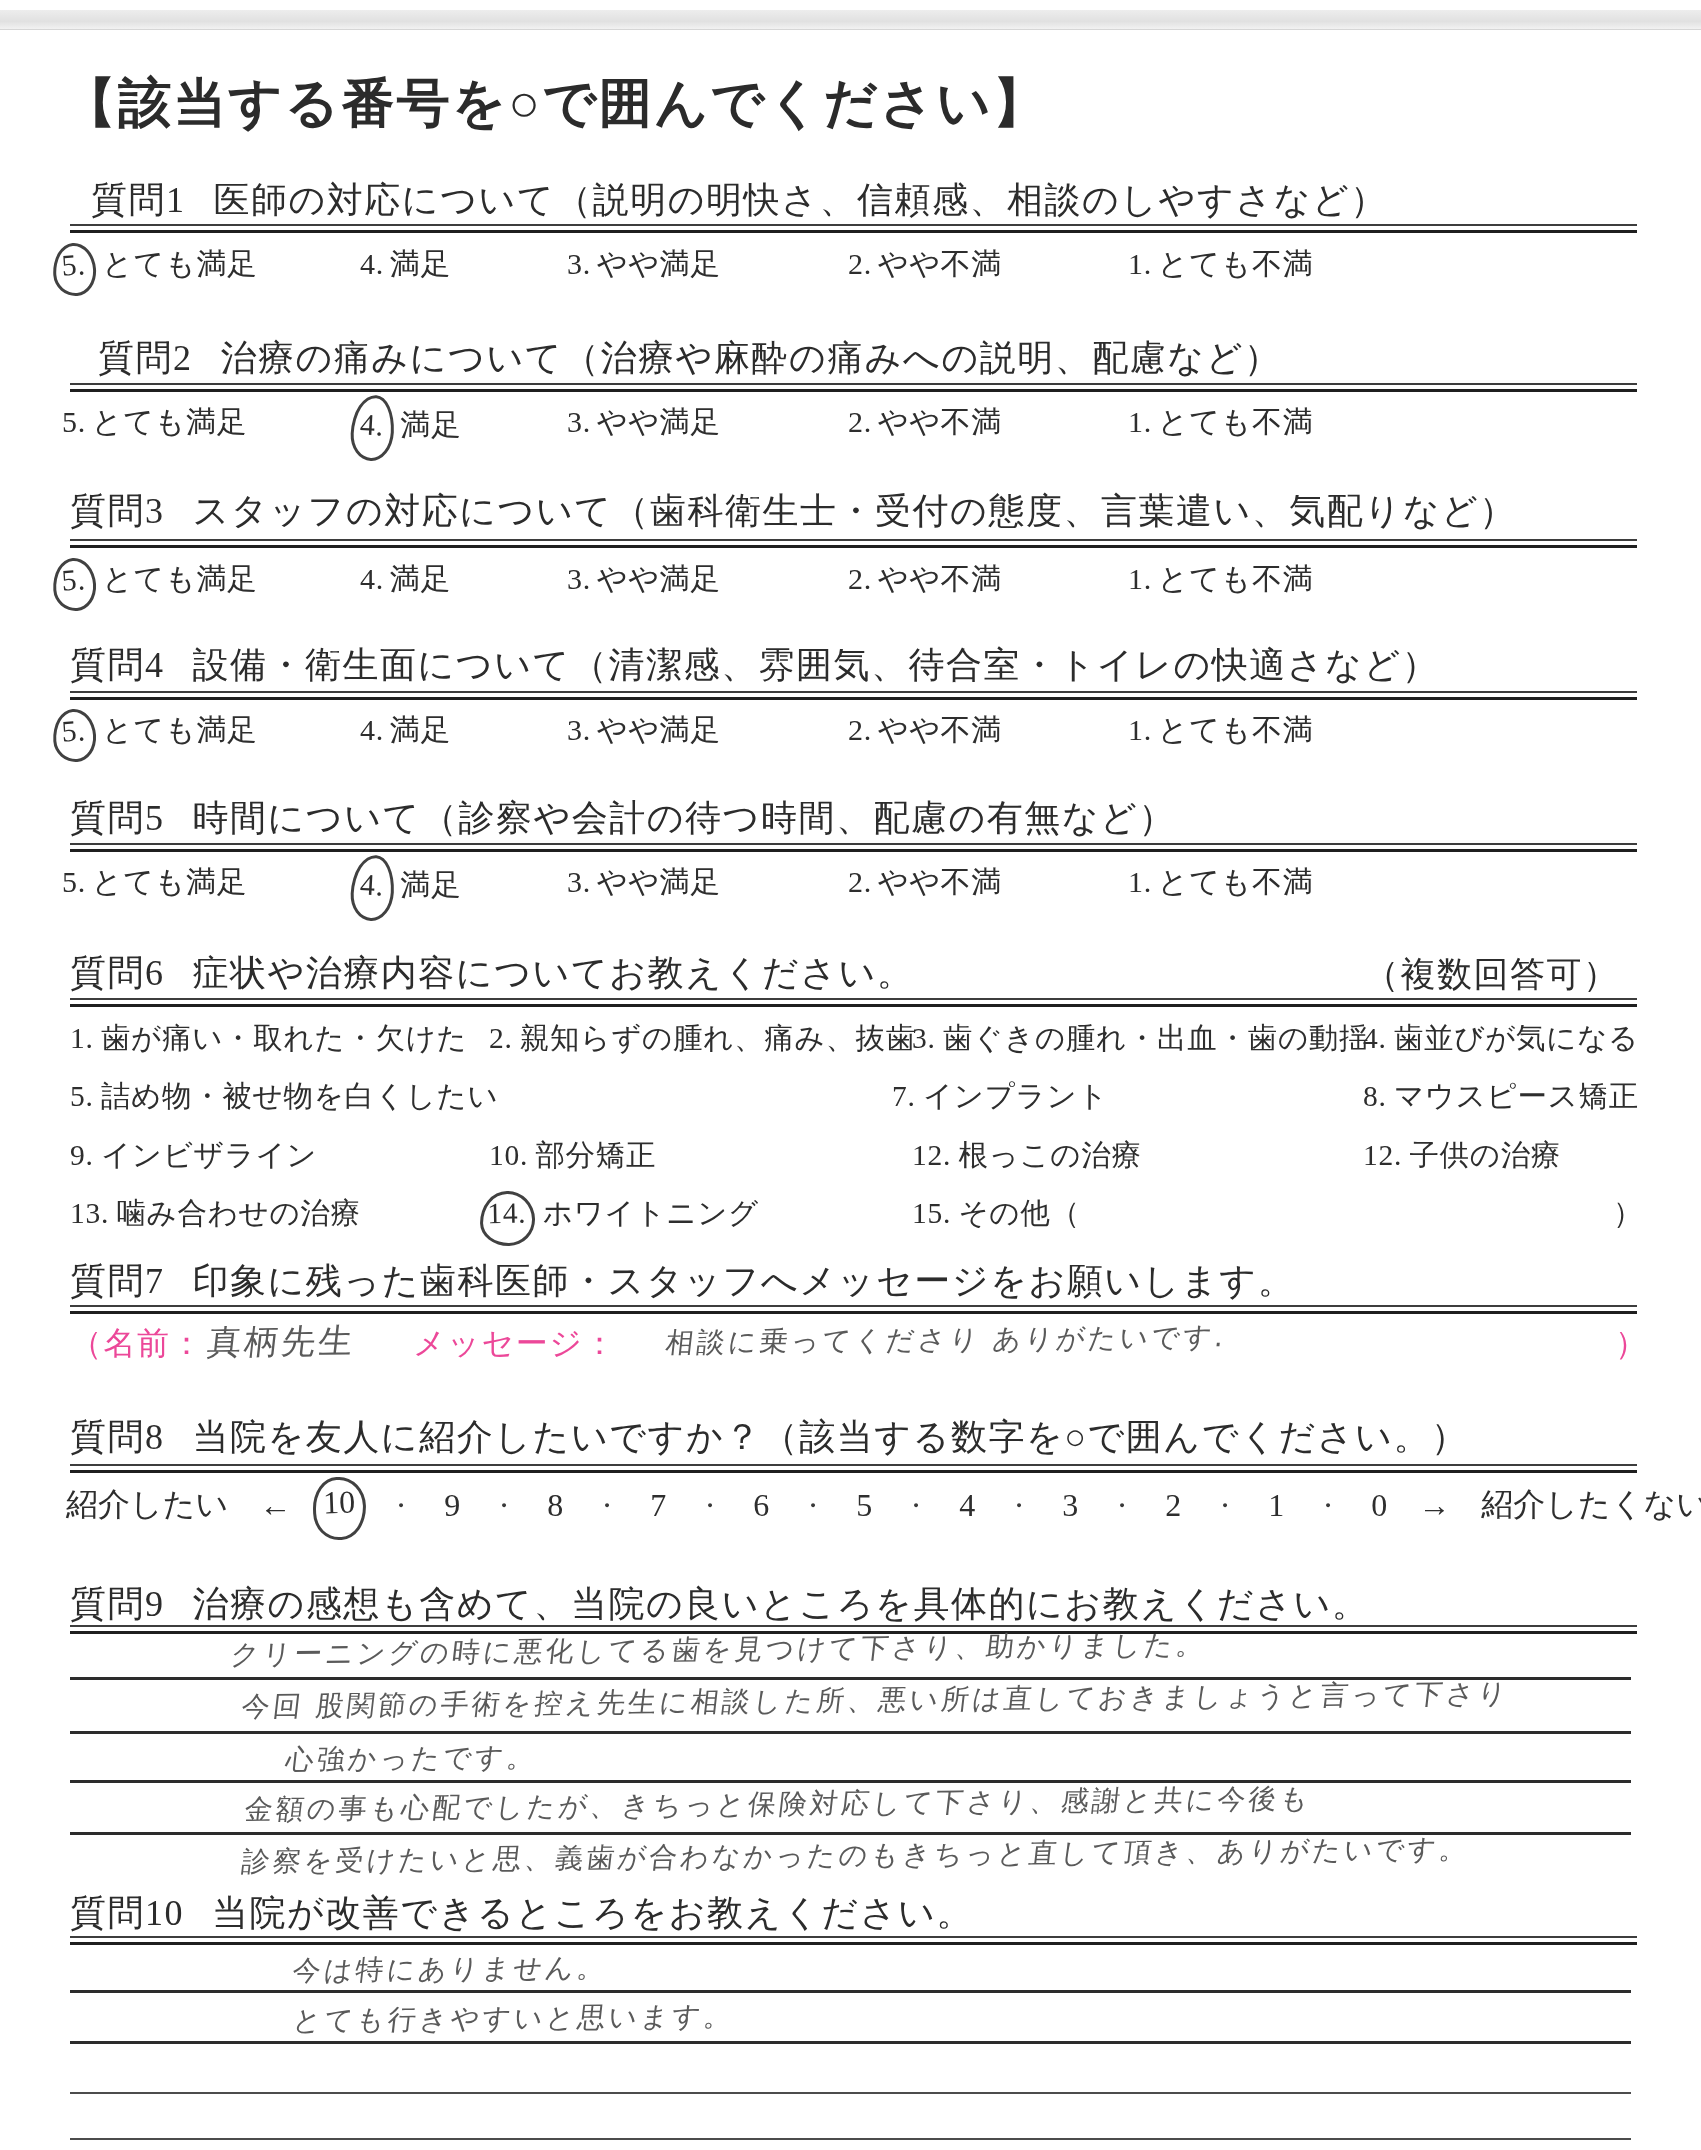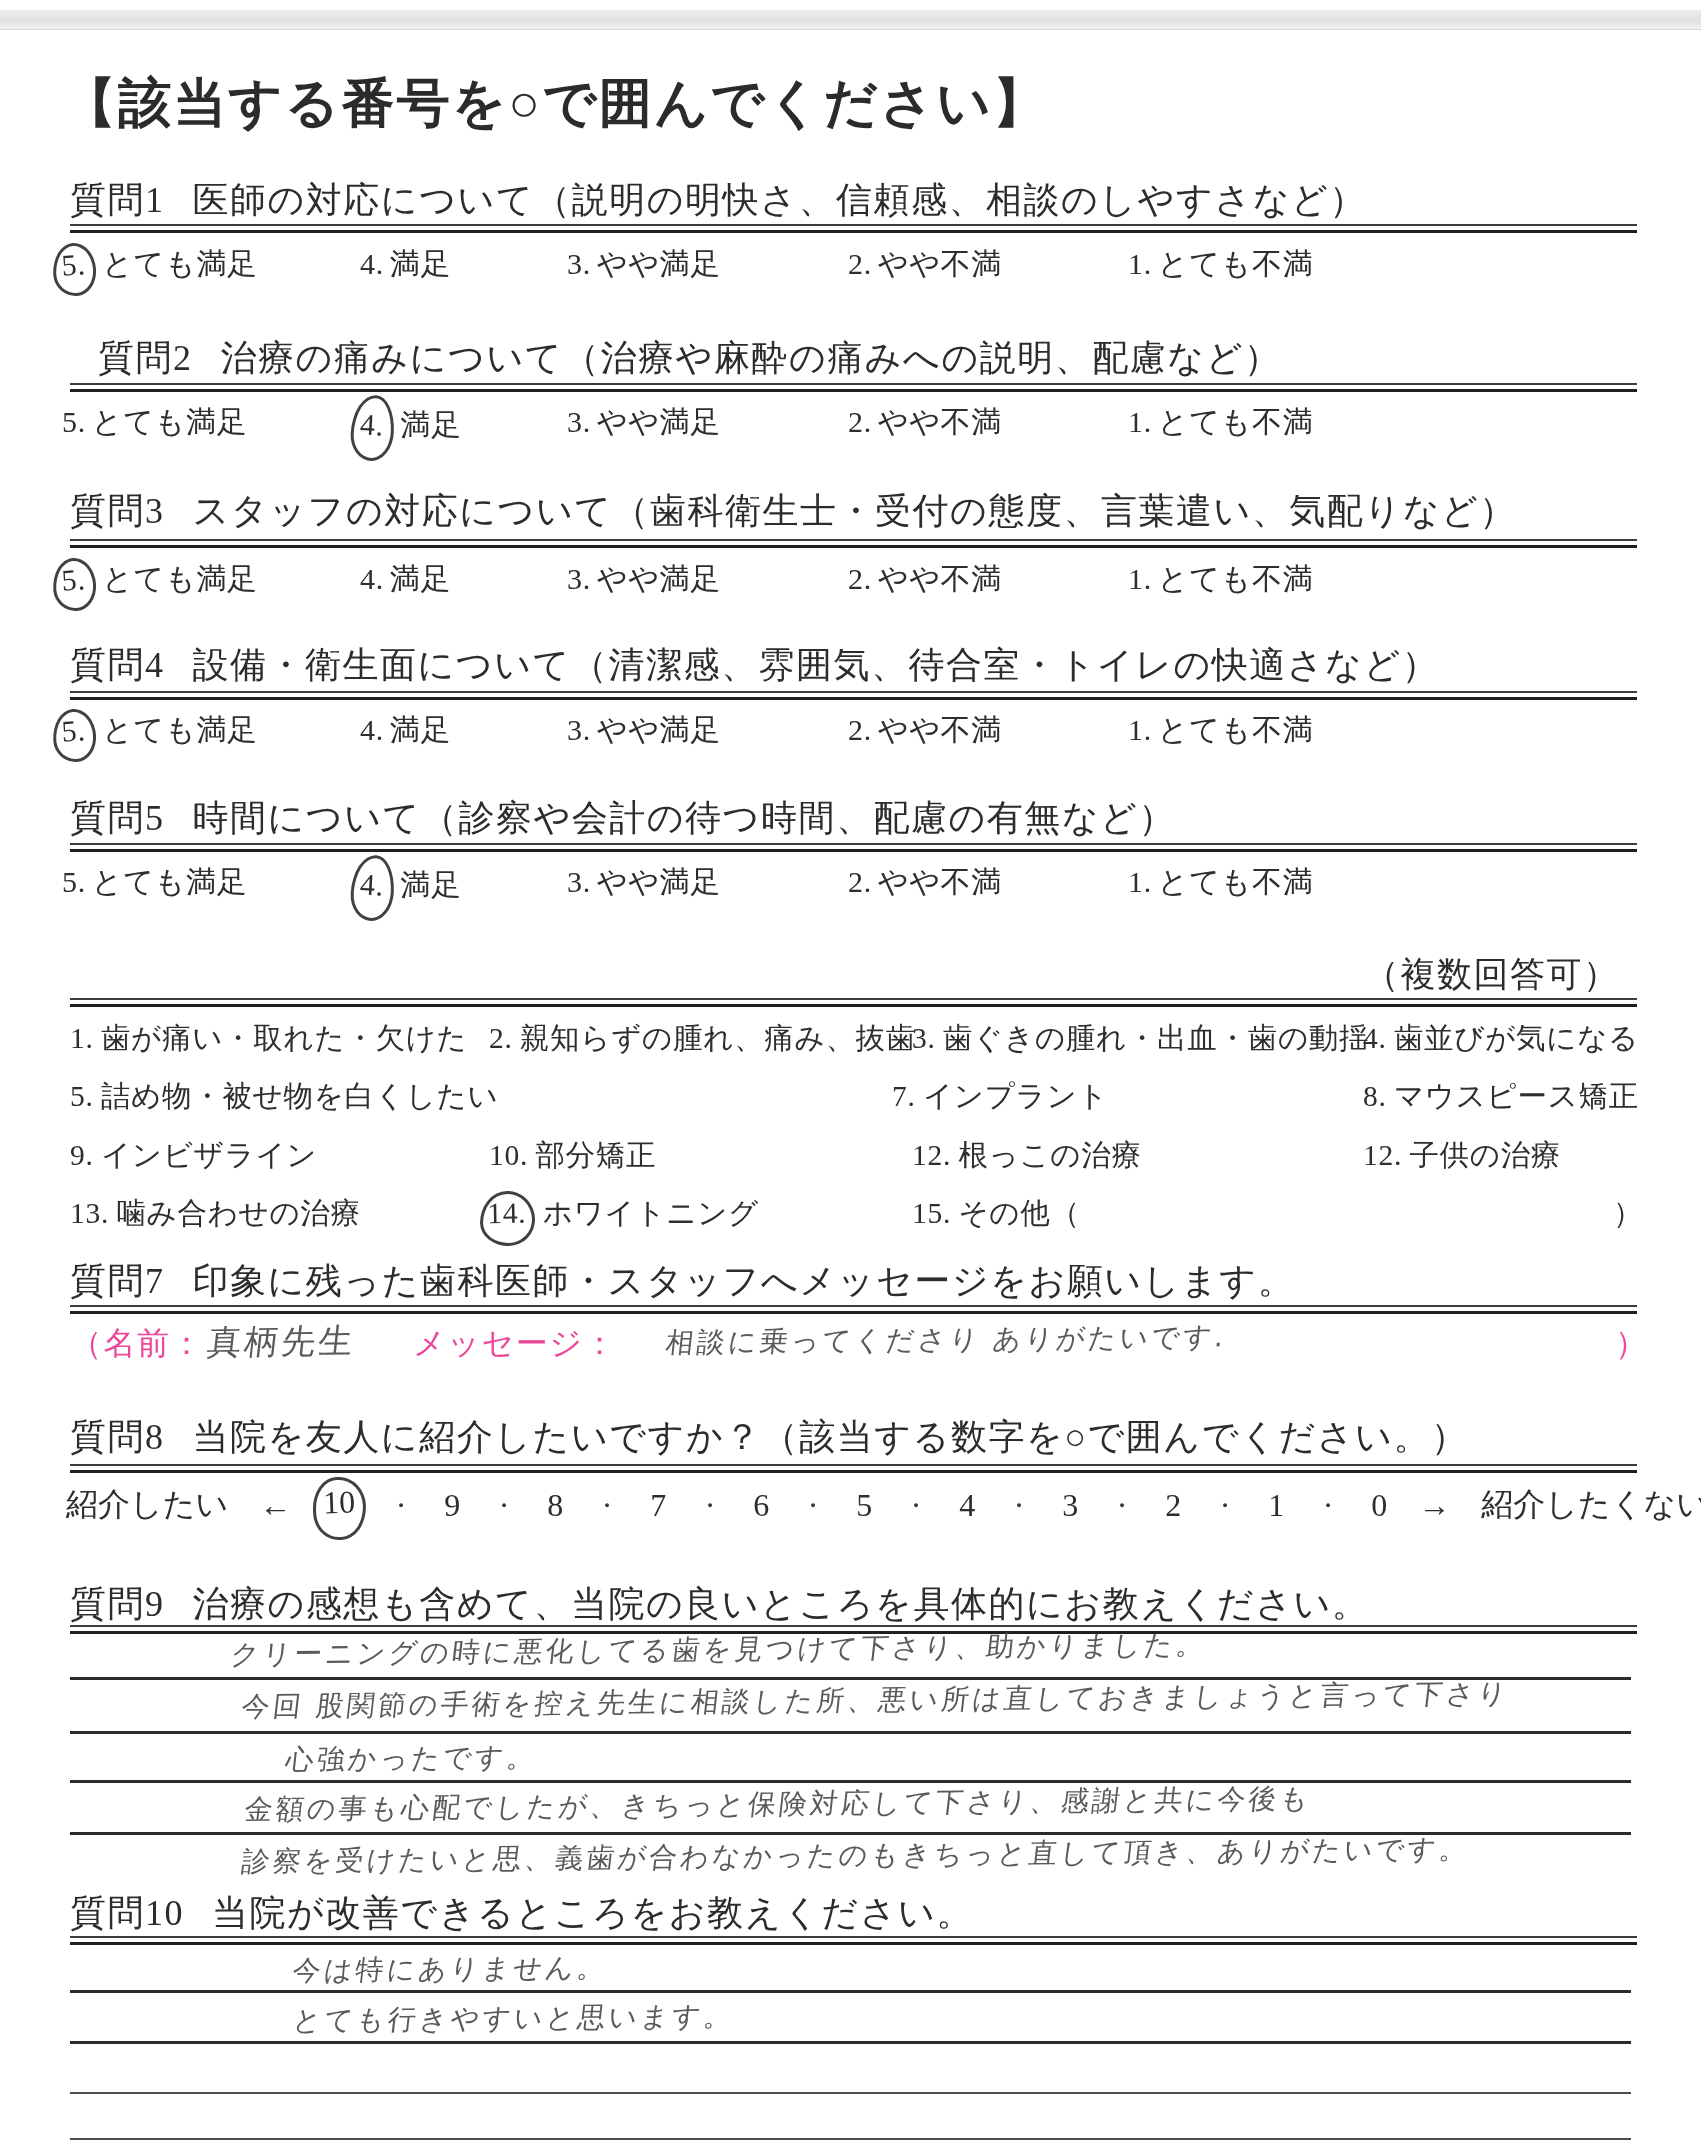--- a/index.html
+++ b/index.html
@@ -46,21 +46,21 @@
 </style>
 </head>
 <body>
 
 <div class="page">
 
   <div class="abs scanband"></div>
 
   <div class="abs title">【該当する番号を○で囲んでください】</div>
 
-  <div class="abs qhead" style="top:176px;">
+  <div class="abs qhead" style="top:176px;margin-left:21px;">
     <span class="qlabel">質問1</span><span>医師の対応について（説明の明快さ、信頼感、相談のしやすさなど）</span>
   </div>
   <div class="abs rule2" style="top:224px;"></div>
   <div class="abs optrow" style="top:244px;">
     <span class="opt" style="left:62px;"><span class="num circle">5.</span><span>とても満足</span></span>
     <span class="opt" style="left:360px;"><span class="num">4.</span><span>満足</span></span>
     <span class="opt" style="left:567px;"><span class="num">3.</span><span>やや満足</span></span>
     <span class="opt" style="left:848px;"><span class="num">2.</span><span>やや不満</span></span>
     <span class="opt" style="left:1128px;"><span class="num">1.</span><span>とても不満</span></span>
   </div>
@@ -106,20 +106,23 @@
   </div>
   <div class="abs rule2" style="top:843px;"></div>
   <div class="abs optrow" style="top:862px;">
     <span class="opt" style="left:62px;"><span class="num">5.</span><span>とても満足</span></span>
     <span class="opt" style="left:360px;"><span class="num circle v2">4.</span><span>満足</span></span>
     <span class="opt" style="left:567px;"><span class="num">3.</span><span>やや満足</span></span>
     <span class="opt" style="left:848px;"><span class="num">2.</span><span>やや不満</span></span>
     <span class="opt" style="left:1128px;"><span class="num">1.</span><span>とても不満</span></span>
   </div>
 
+  <div class="abs qhead" style="top:949px;">
+    <span class="qlabel">質問6</span><span>症状や治療内容についてお教えください。</span>
+  </div>
   <div class="abs qnote" style="left:1364px;top:951px;">（複数回答可）</div>
   <div class="abs rule2" style="top:998px;"></div>
 
   <div class="abs optrow" style="top:1019px;">
     <span class="item" style="left:70px;"><span class="num">1.</span><span>歯が痛い・取れた・欠けた</span></span>
     <span class="item" style="left:489px;"><span class="num">2.</span><span>親知らずの腫れ、痛み、抜歯</span></span>
     <span class="item" style="left:912px;"><span class="num">3.</span><span>歯ぐきの腫れ・出血・歯の動揺</span></span>
     <span class="item" style="left:1363px;"><span class="num">4.</span><span>歯並びが気になる</span></span>
   </div>
   <div class="abs optrow" style="top:1077px;">

